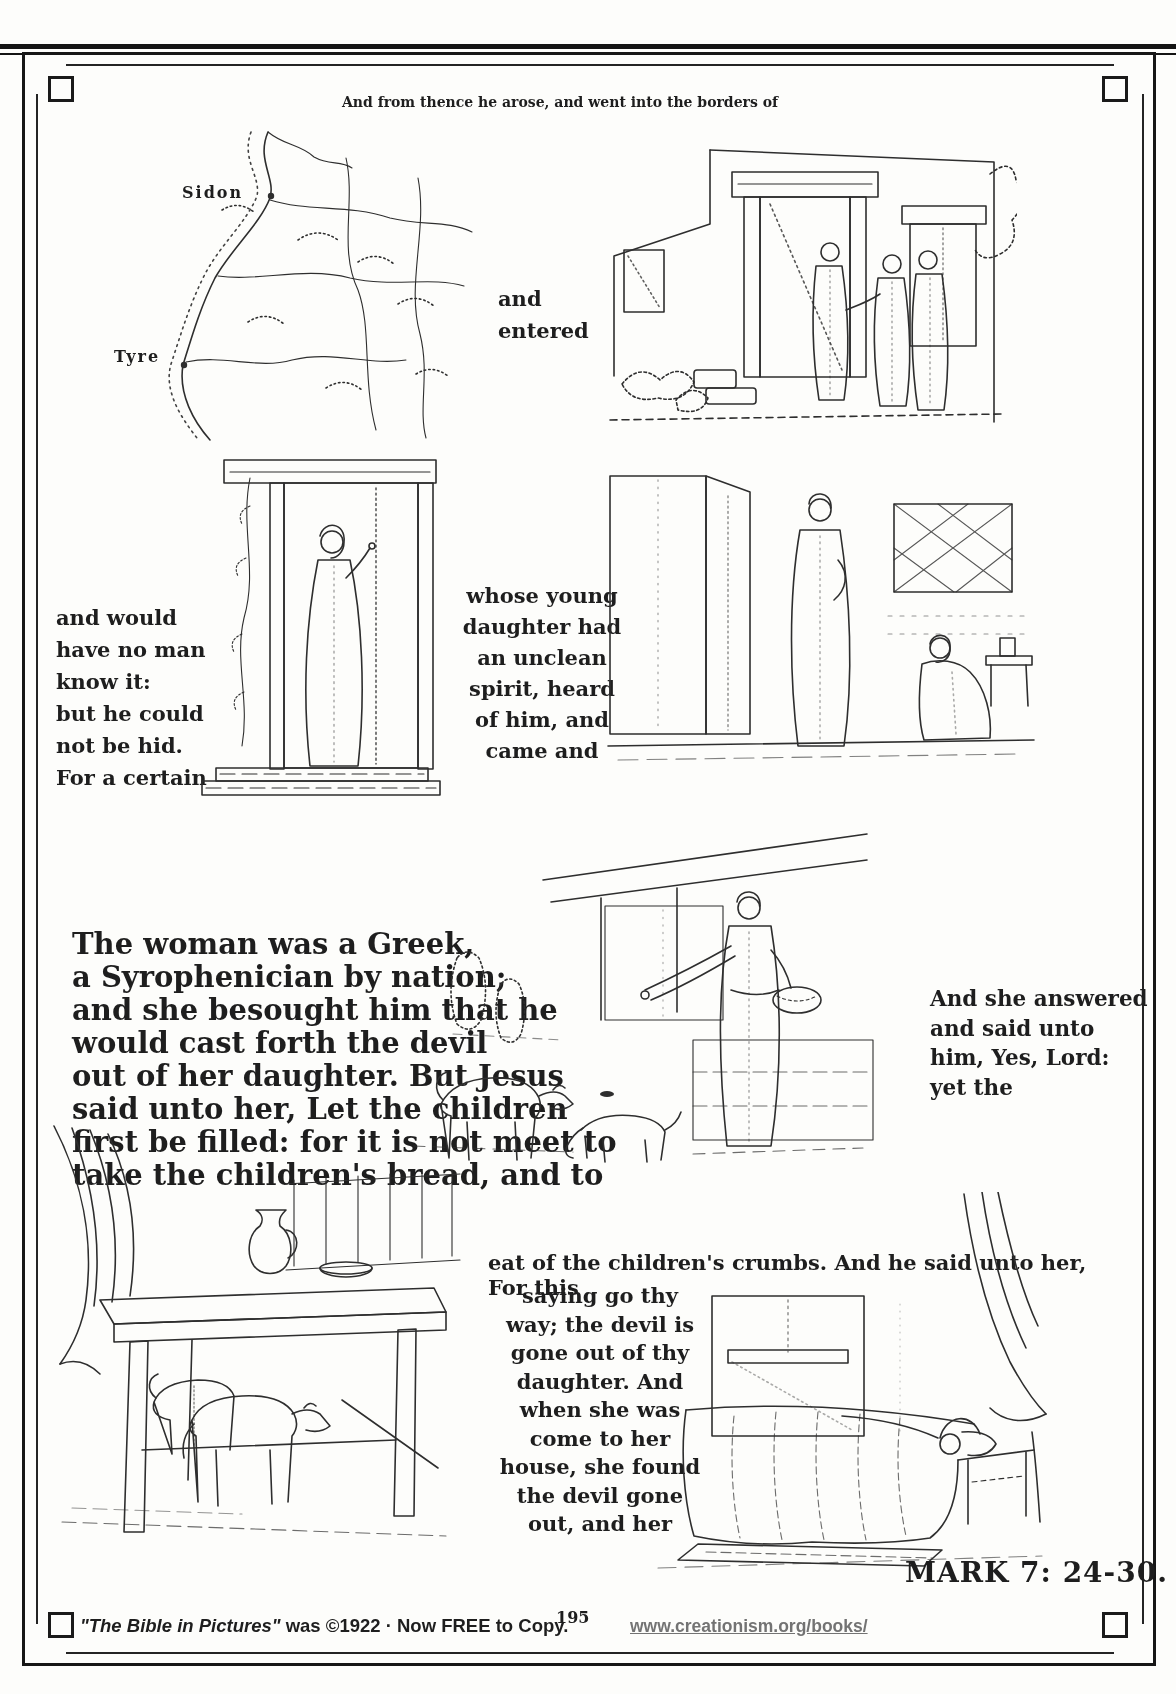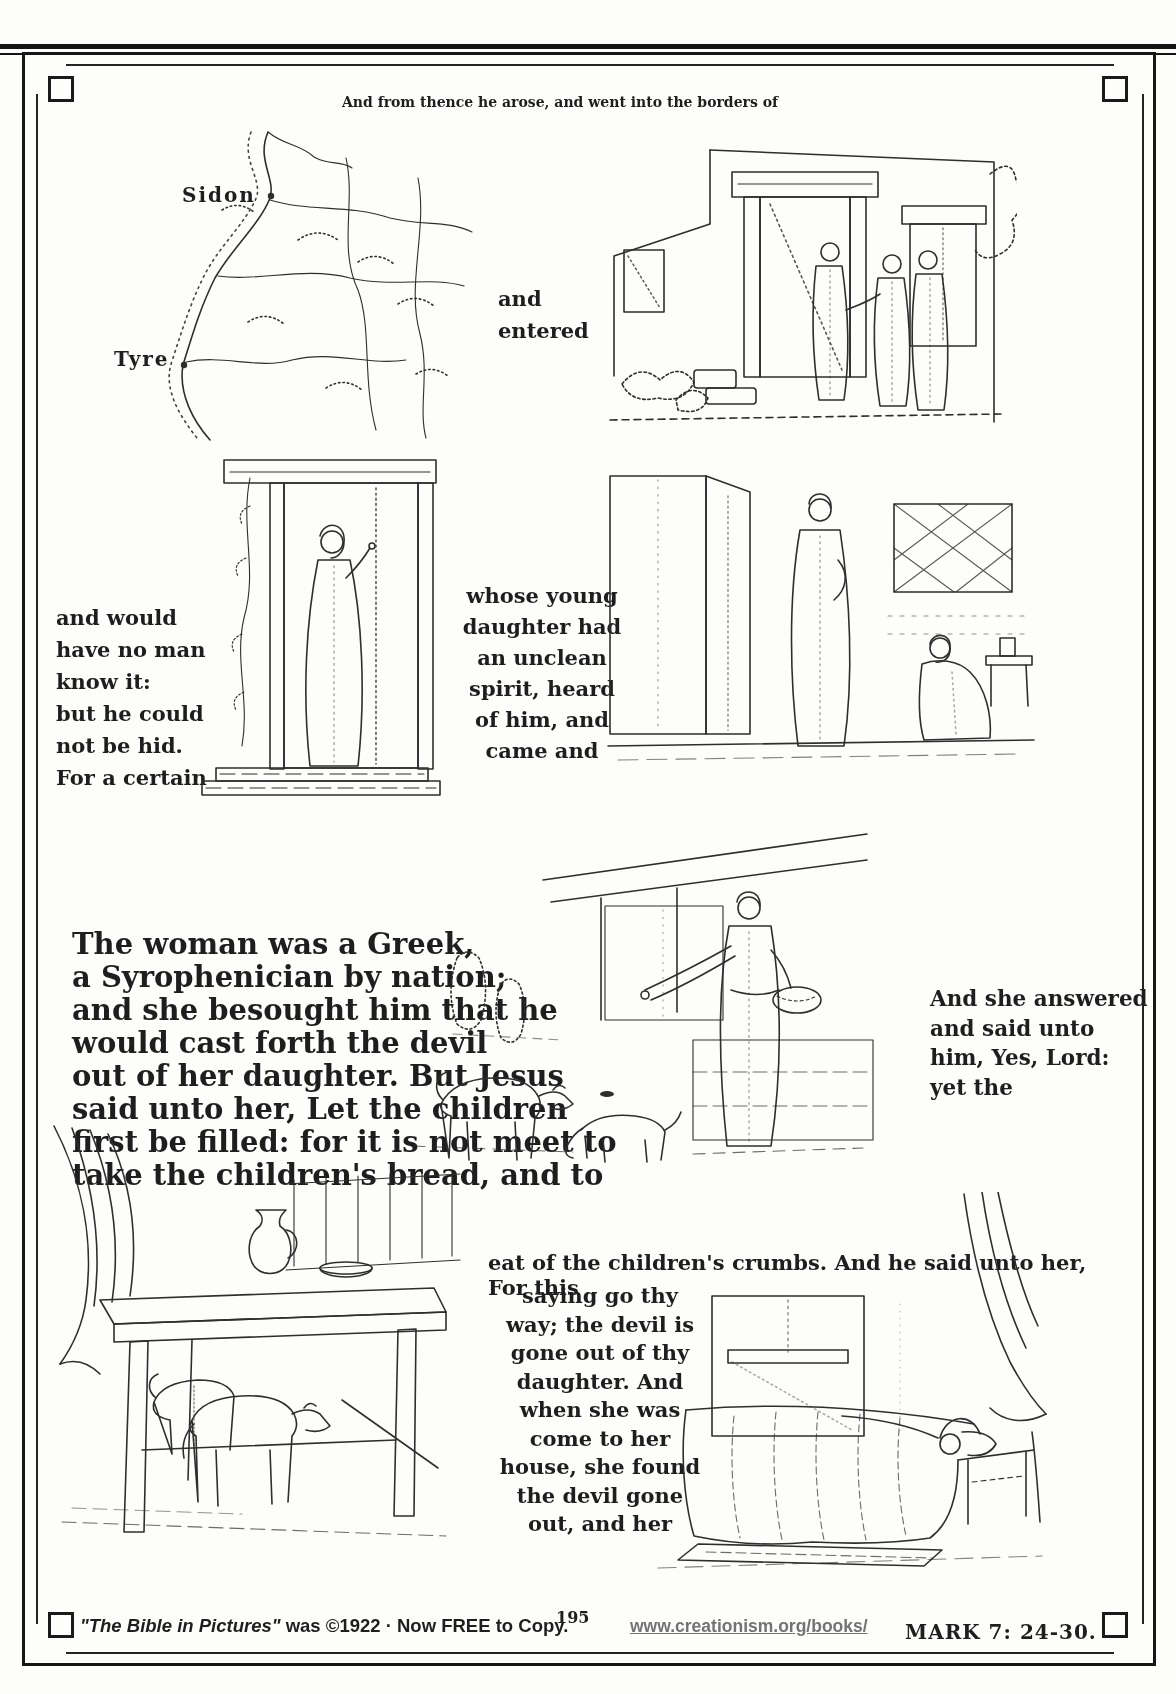--- a/index.html
+++ b/index.html
@@ -24,29 +24,29 @@
   .corner-square { width:20px; height:20px; border:3px solid #1a1a1a; background:#fdfdfb; }
   .verse { white-space:pre-line; font-weight:700; }
   .verse-header { top:94px; left:0; width:1120px; text-align:center; font-size:14px; }
   .cap-entered { left:498px; top:283px; width:134px; text-align:left; font-size:21px; line-height:32px; }
   .cap-noman   { left:56px;  top:578px; font-size:21px; line-height:32px;margin-top:24px; }
   .cap-daughter{ left:436px; top:580px; width:212px; text-align:center; font-size:21px; line-height:31px; }
   .par-greek   { left:72px;  top:928px; font-size:29px; line-height:33px; }
   .cap-answered{ left:930px; top:984px; font-size:21.5px; line-height:29.5px; }
   .line-crumbs { left:488px; top:1250px; width:600px; font-size:21px; }
   .cap-saying  { left:498px; top:1282px; width:204px; text-align:center; font-size:21px; line-height:28.5px; }
-  .map-label { font-size:20px; letter-spacing:2px;text-align:right; }
+  .map-label { font-size:16px; letter-spacing:2px;text-align:right; }
   .footer-attrib { left:80px; top:1615px; font-size:18.5px;
     font-family:"Liberation Sans","DejaVu Sans",sans-serif; font-weight:700; }
   .footer-attrib .bk { font-style:italic; }
   .footer-page { left:556px; top:1608px; font-size:16px; }
   .footer-url { left:630px; top:1616px; font-size:17.5px;
     font-family:"Liberation Sans","DejaVu Sans",sans-serif; font-weight:700;
     text-decoration:underline; color:#737373; }
-  .footer-ref { left:905px; top:1620px; font-size:20px; letter-spacing:1px; }
+  .footer-ref { left:905px; top:1556px; font-size:28px; letter-spacing:1px; }
   svg.illus { position:absolute; }
   svg .sk { stroke:#2e2e2e; fill:none; stroke-width:1.6; stroke-linecap:round; stroke-linejoin:round; }
   svg .thin { stroke-width:1.1; }
   svg .fillink { fill:#2e2e2e; stroke:none; }
 </style>
 </head>
 <body>
 
 <div class="page">
 

